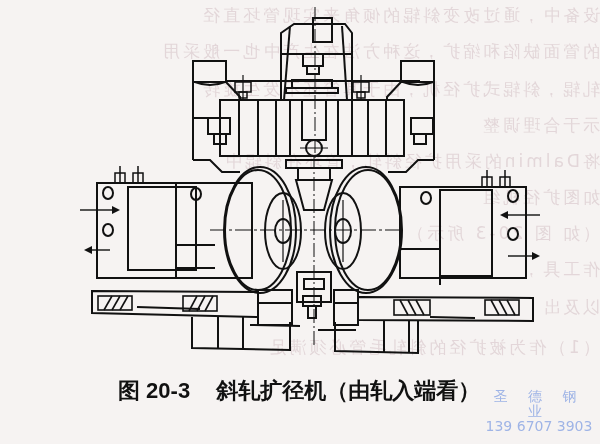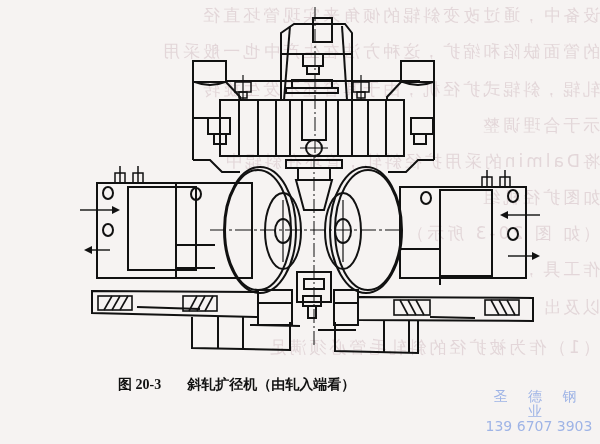--- a/index.html
+++ b/index.html
@@ -12,22 +12,22 @@
     .bleed {
       position: absolute; left: 0; width: 600px;
       color: #d9c8cc; font-size: 17px; letter-spacing: 3px;
       white-space: nowrap; opacity: 0.65;
       transform: scaleX(-1);
       font-family: "DejaVu Sans", sans-serif;
     }
     #drawing { position: absolute; left: 0; top: 0; }
     .caption {
       position: absolute; left: 118px; top: 376px;
-      font-size: 14px; color: #111; white-space: nowrap;
-      font-family: Liberation Serif, serif; font-weight: bold;
+      font-size: 22px; color: #111; white-space: nowrap;
+      font-family: Liberation Sans, sans-serif; font-weight: bold;
     }
     .caption .fig-num { margin-right: 26px; }
     .watermark {
       position: absolute; left: 478px; top: 389px;
       color: #9fb4e6; font-size: 14px; text-align: center; line-height: 15px;
       font-family: "DejaVu Sans", sans-serif;
     }
     .watermark .wm-name { letter-spacing: 8px; }
   </style>
 </head>

